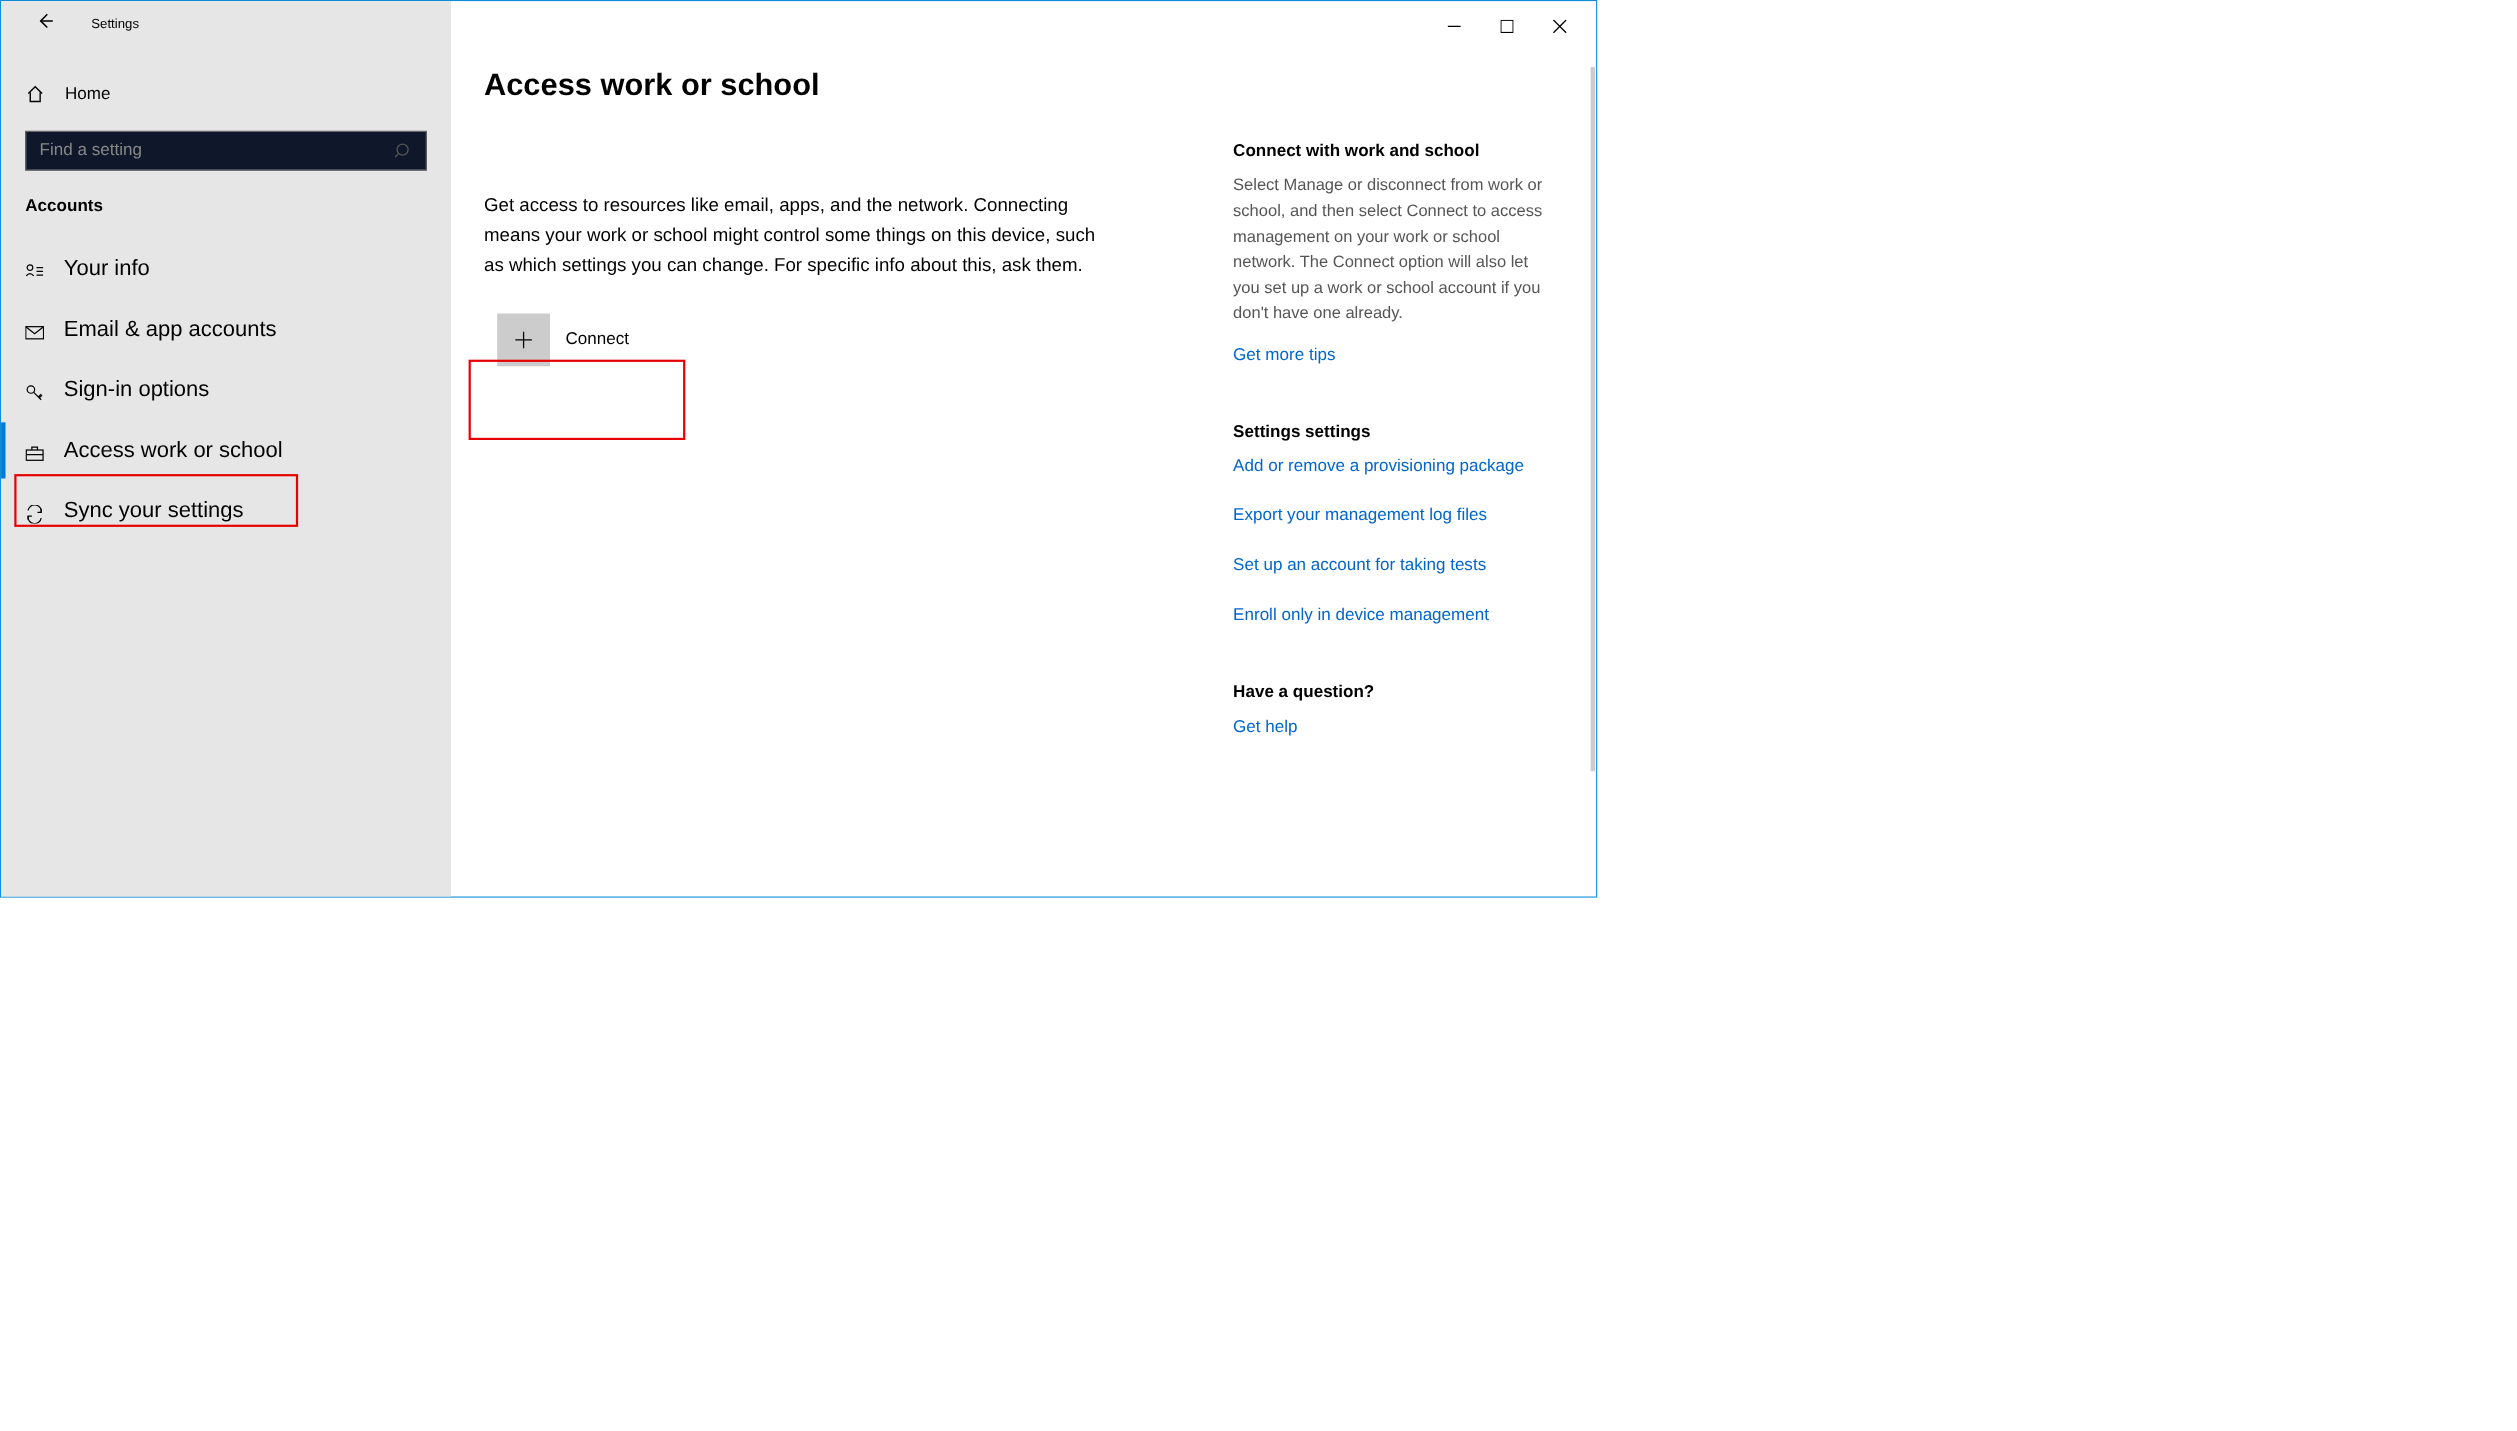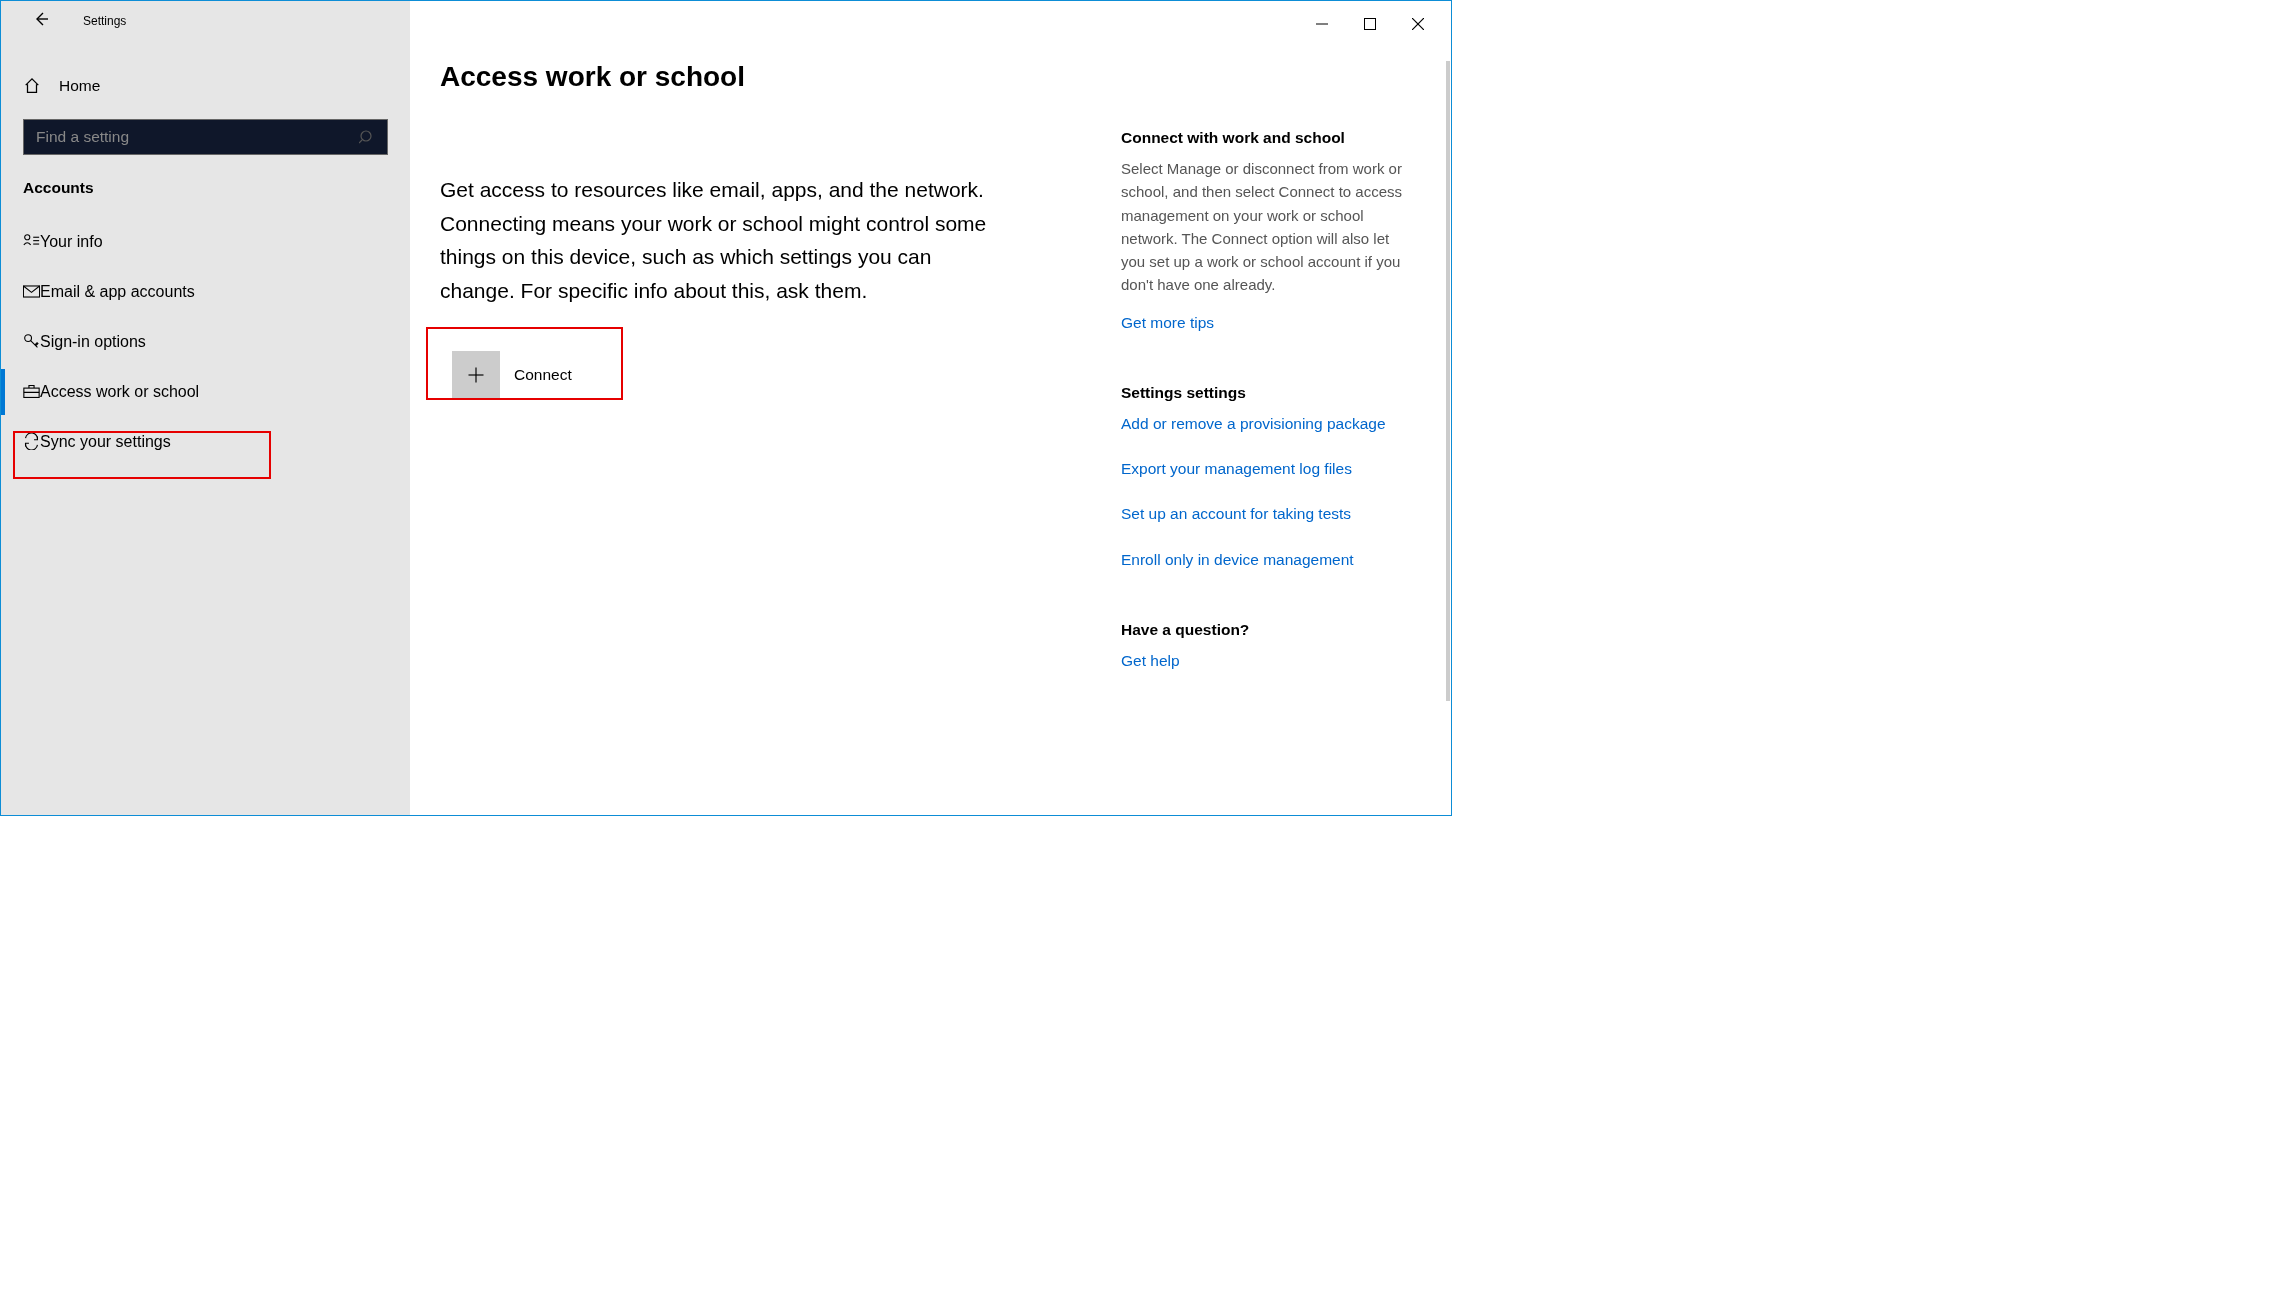--- a/index.html
+++ b/index.html
@@ -18,30 +18,30 @@
 
   .sidebar-inner { padding:28px 20px 0 20px; display:flex; flex-direction:column; gap:0; }
   .home-row { display:flex; align-items:center; gap:18px; padding:8px 2px 14px 2px; font-size:15.5px; }
 
   .search { display:flex; align-items:center; justify-content:space-between; border:1px solid #666; background:#0f172a; margin:10px 2px 20px 2px; padding:8px 12px; color:#888; font-size:15.5px; }
   .search svg { width:16px; height:16px; }
 
   .section-label { font-size:15.5px; font-weight:600; padding:4px 2px 12px 2px; }
 
   .nav { display:flex; flex-direction:column; margin-top:8px; margin-left:-20px; }
-  .nav-item { display:flex; align-items:flex-start; padding:16px 0 16px 22px; font-size:16px; cursor:default; }
+  .nav-item { display:flex; align-items:flex-end; gap:18px; padding:16px 0 16px 22px; font-size:20px; cursor:default; }
   .nav-item svg { width:17px; height:17px; flex:0 0 auto; }
   .nav-item.active { position:relative; }
   .nav-item.active::before { content:""; position:absolute; left:0; top:2px; bottom:2px; width:4px; background:#0078d4; }
   .highlight-box { position:absolute; border:2px solid #e60000; pointer-events:none; }
 
   .main { flex:1; display:flex; flex-direction:row; padding:0; position:relative; }
   .main-left { padding:60px 40px 0 30px; width:690px; }
   .page-title { font-size:28px; font-weight:600; margin-bottom:80px; }
-  .page-desc { font-size:21px; line-height:1.6; max-width:560px; margin-bottom:30px; }
+  .page-desc { font-size:17px; line-height:1.6; max-width:560px; margin-bottom:16px; }
 
   .connect-btn { display:flex; align-items:center; gap:14px; width:195px; padding:14px 12px; cursor:default; }
   .connect-icon { width:48px; height:48px; background:#cccccc; display:flex; align-items:center; justify-content:center; }
   .connect-label { font-size:15.5px; }
 
   .side-right { width:300px; padding:64px 10px 0 0; font-size:15px; position:absolute; right:30px; top:64px; }
   .side-right h3 { font-size:15.5px; font-weight:600; margin-bottom:10px; }
   .side-right p { color:#555; line-height:1.55; margin-bottom:14px; }
   .linklist { display:flex; flex-direction:column; gap:22px; }
   .side-link { color:#0066cc; font-size:15.5px; cursor:pointer; line-height:1.5; }

